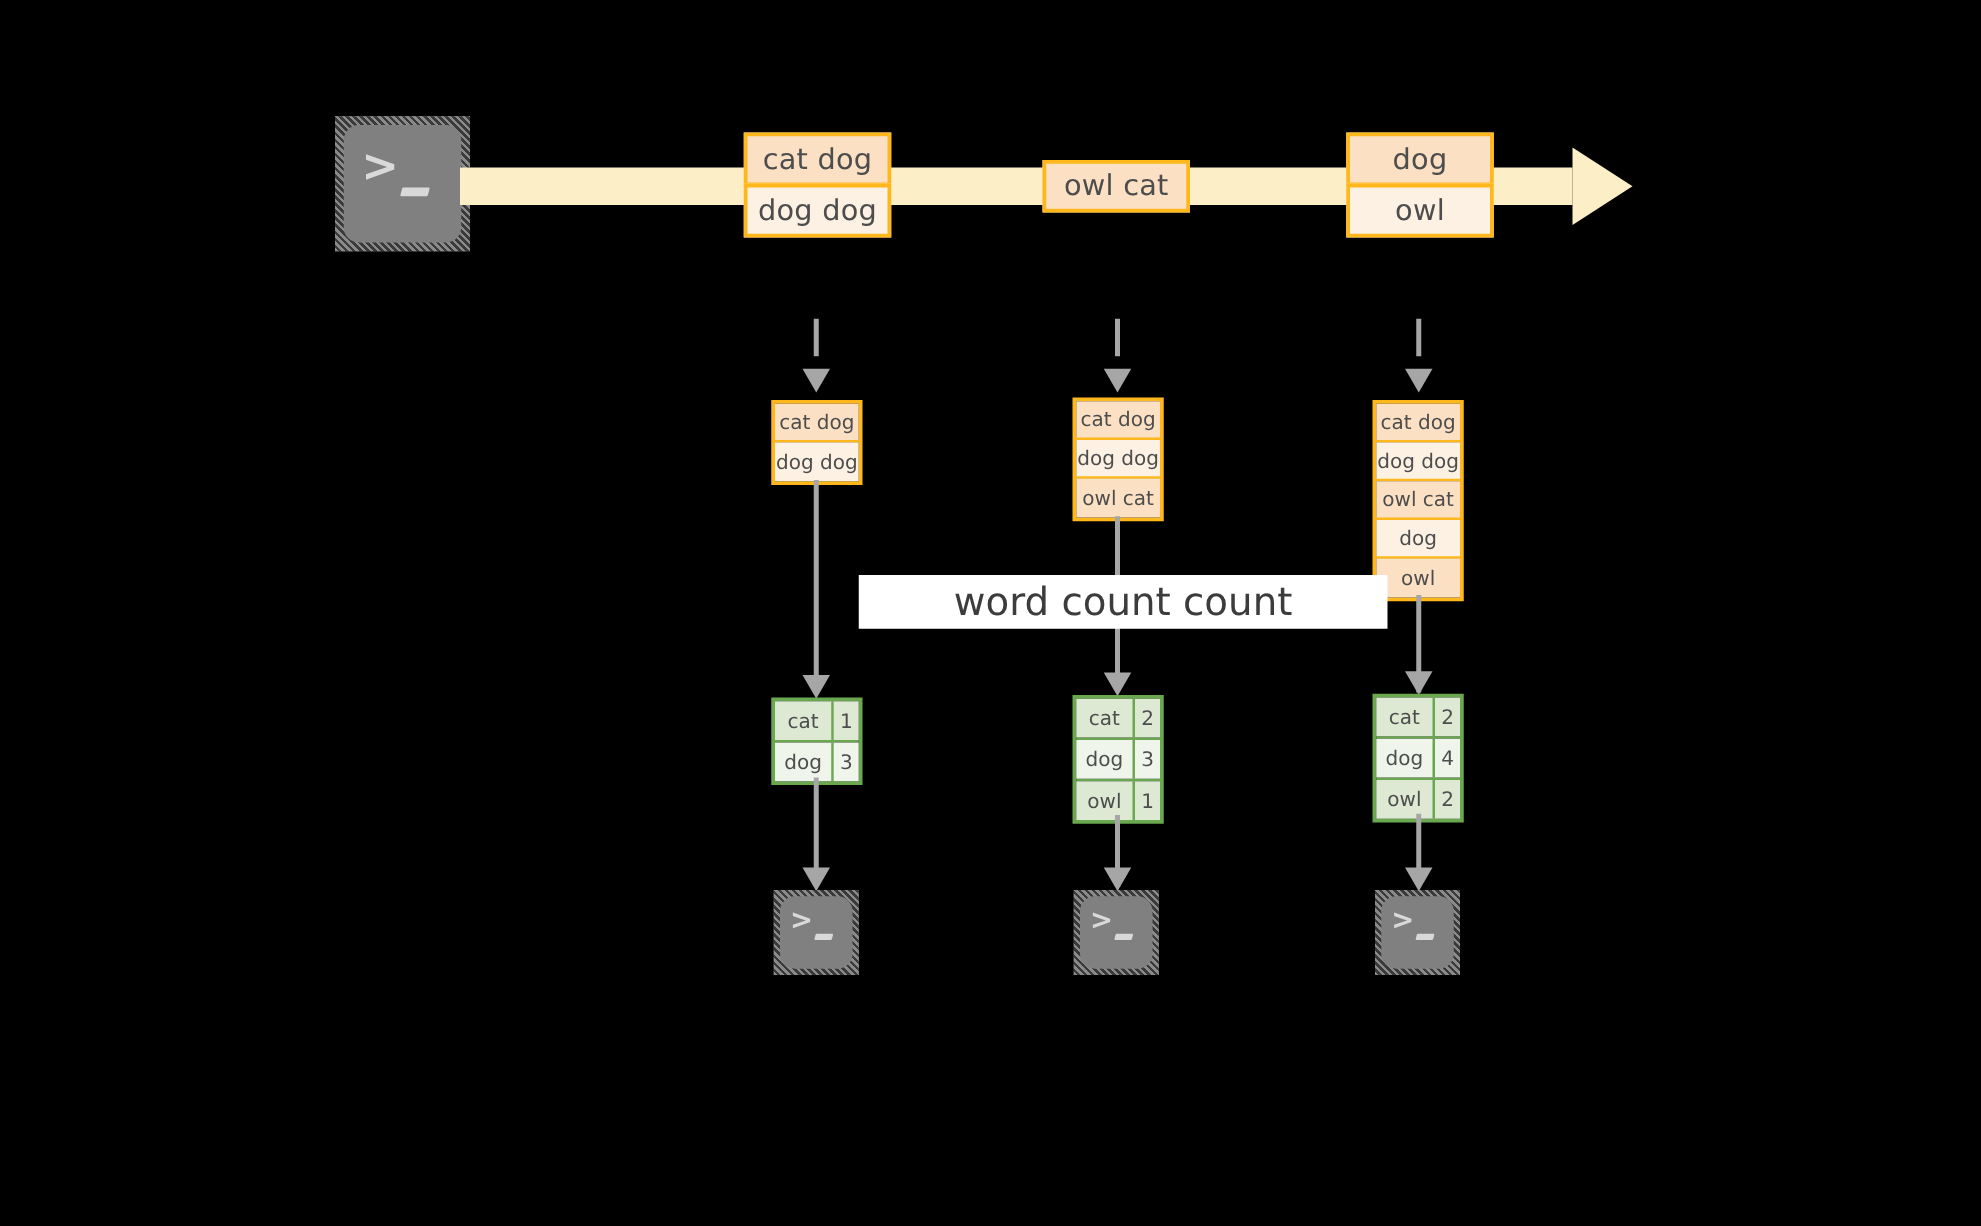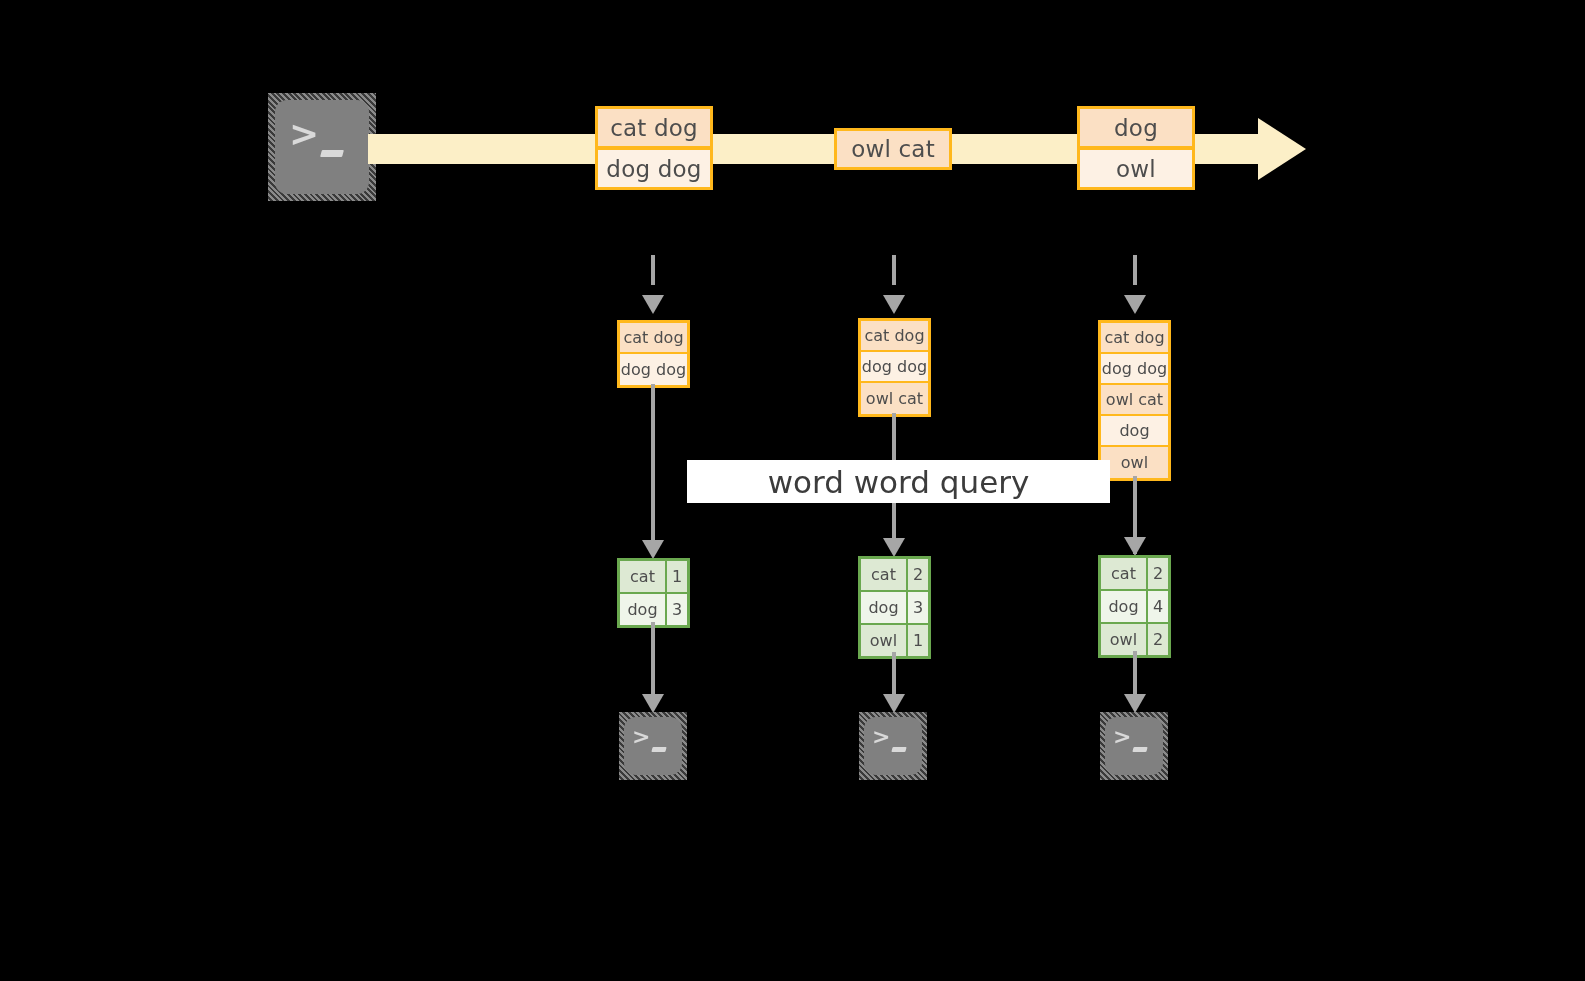--- a/index.html
+++ b/index.html
@@ -298,16 +298,16 @@
   <div class="garrow-head" style="left:1124px; top:694px;"></div>
 
   <div class="term" style="left:1100px; top:712px; width:68px; height:68px; padding:5px;">
     <div class="term-inner">
       <span class="term-chevron" style="left:8px; top:9px; font-size:22px;">&gt;</span>
       <span class="term-underscore" style="left:28px; top:30px; width:14px; height:5px; transform:skewX(-15deg);"></span>
     </div>
   </div>
 
   <div class="query-band" style="left:687px; top:460px; width:423px; height:43px;">
-    <span>word word query</span>
+    <span>word count count</span>
   </div>
 
 </div>
 
 </body></html>

